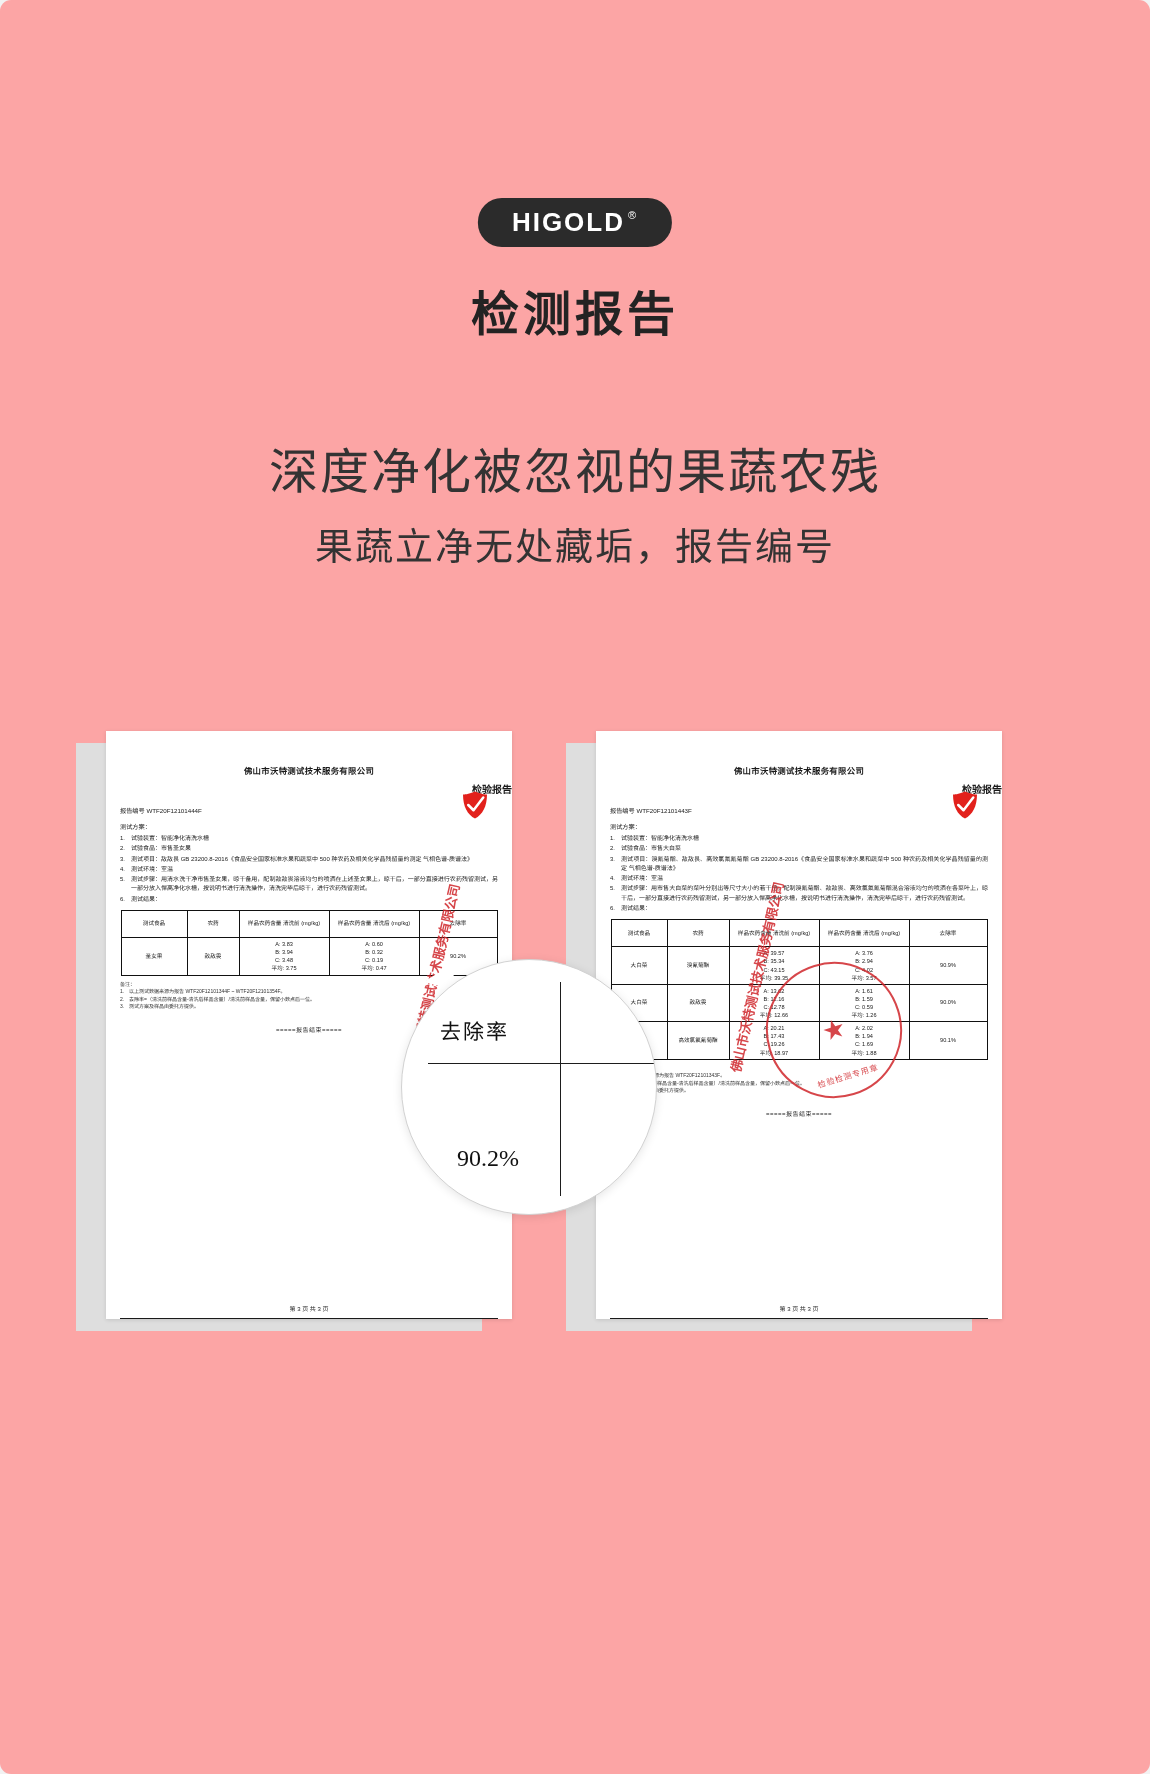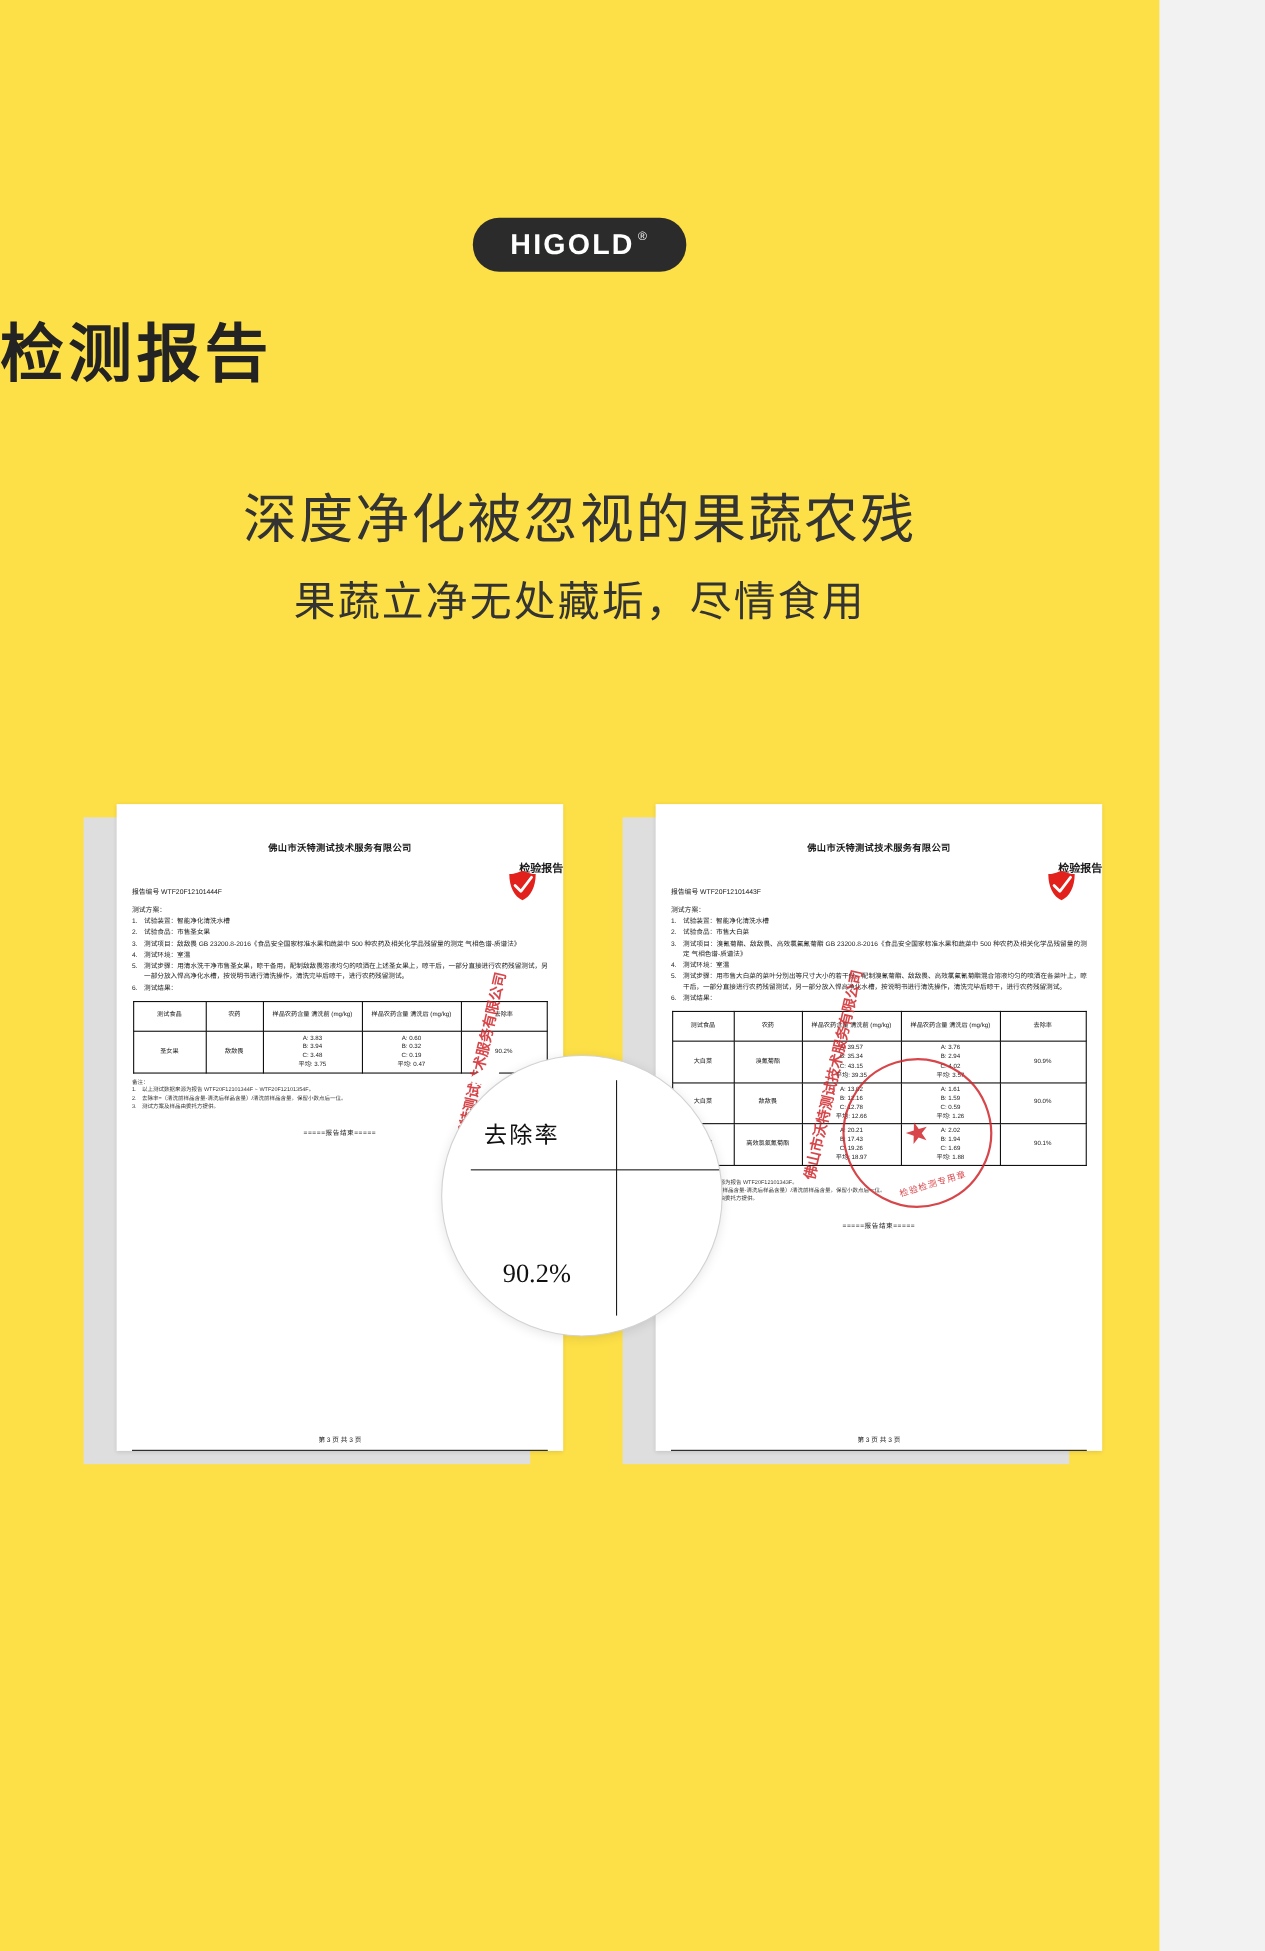--- a/index.html
+++ b/index.html
@@ -9,24 +9,25 @@
   }
   body {
     width: 1150px;
     height: 1774px;
     font-family: "Liberation Sans", "DejaVu Sans", sans-serif;
     color: #1a1a1a;
     position: relative;
     overflow: hidden;
   }
   .page {
-    width: 1054px;
+    width: 1150px;
     height: 1774px;
     position: relative;
-    background: #fde047;
+    background: #fca5a5;
+    border-radius: 11px;
   }
 
   
   .brand-logo {
     position: absolute;
     left: 50%;
     transform: translateX(-50%);
     top: 198px;
     background: #2b2b2b;
     color: #ffffff;
@@ -42,22 +43,22 @@
   .brand-logo .reg {
     font-size: 11px;
     margin-left: 3px;
     margin-top: 1px;
     font-weight: normal;
   }
   .main-title {
     position: absolute;
     top: 275px;
     width: 100%;
-    text-align: left;
-    font-size: 58px;
+    text-align: center;
+    font-size: 48px;
     font-weight: bold;
     letter-spacing: 4px;
     color: #232323;
   }
   .sub-title-1 {
     position: absolute;
     top: 432px;
     width: 100%;
     text-align: center;
     font-size: 49px;
@@ -284,21 +285,21 @@
 
 <div class="page">
 
   <div class="brand-logo">
     <span>HIGOLD</span>
     <span class="reg">®</span>
   </div>
 
   <div class="main-title">检测报告</div>
   <div class="sub-title-1">深度净化被忽视的果蔬农残</div>
-  <div class="sub-title-2">果蔬立净无处藏垢，尽情食用</div>
+  <div class="sub-title-2">果蔬立净无处藏垢，报告编号</div>
 
   <div class="shadow-block shadow-left"></div>
   <div class="shadow-block shadow-right"></div>
 
   <div class="report" id="report-left">
     <div class="rpt-inner">
 
       <svg class="stamp-check" viewBox="0 0 40 40">
         <path d="M20 2 C10 6 6 6 4 6 C4 22 10 33 20 38 C30 33 36 22 36 6 C34 6 30 6 20 2 Z" fill="#e2211c"></path>
         <path d="M11 20 L18 27 L31 10" stroke="#ffffff" stroke-width="3.4" fill="none" stroke-linecap="round" stroke-linejoin="round"></path>

